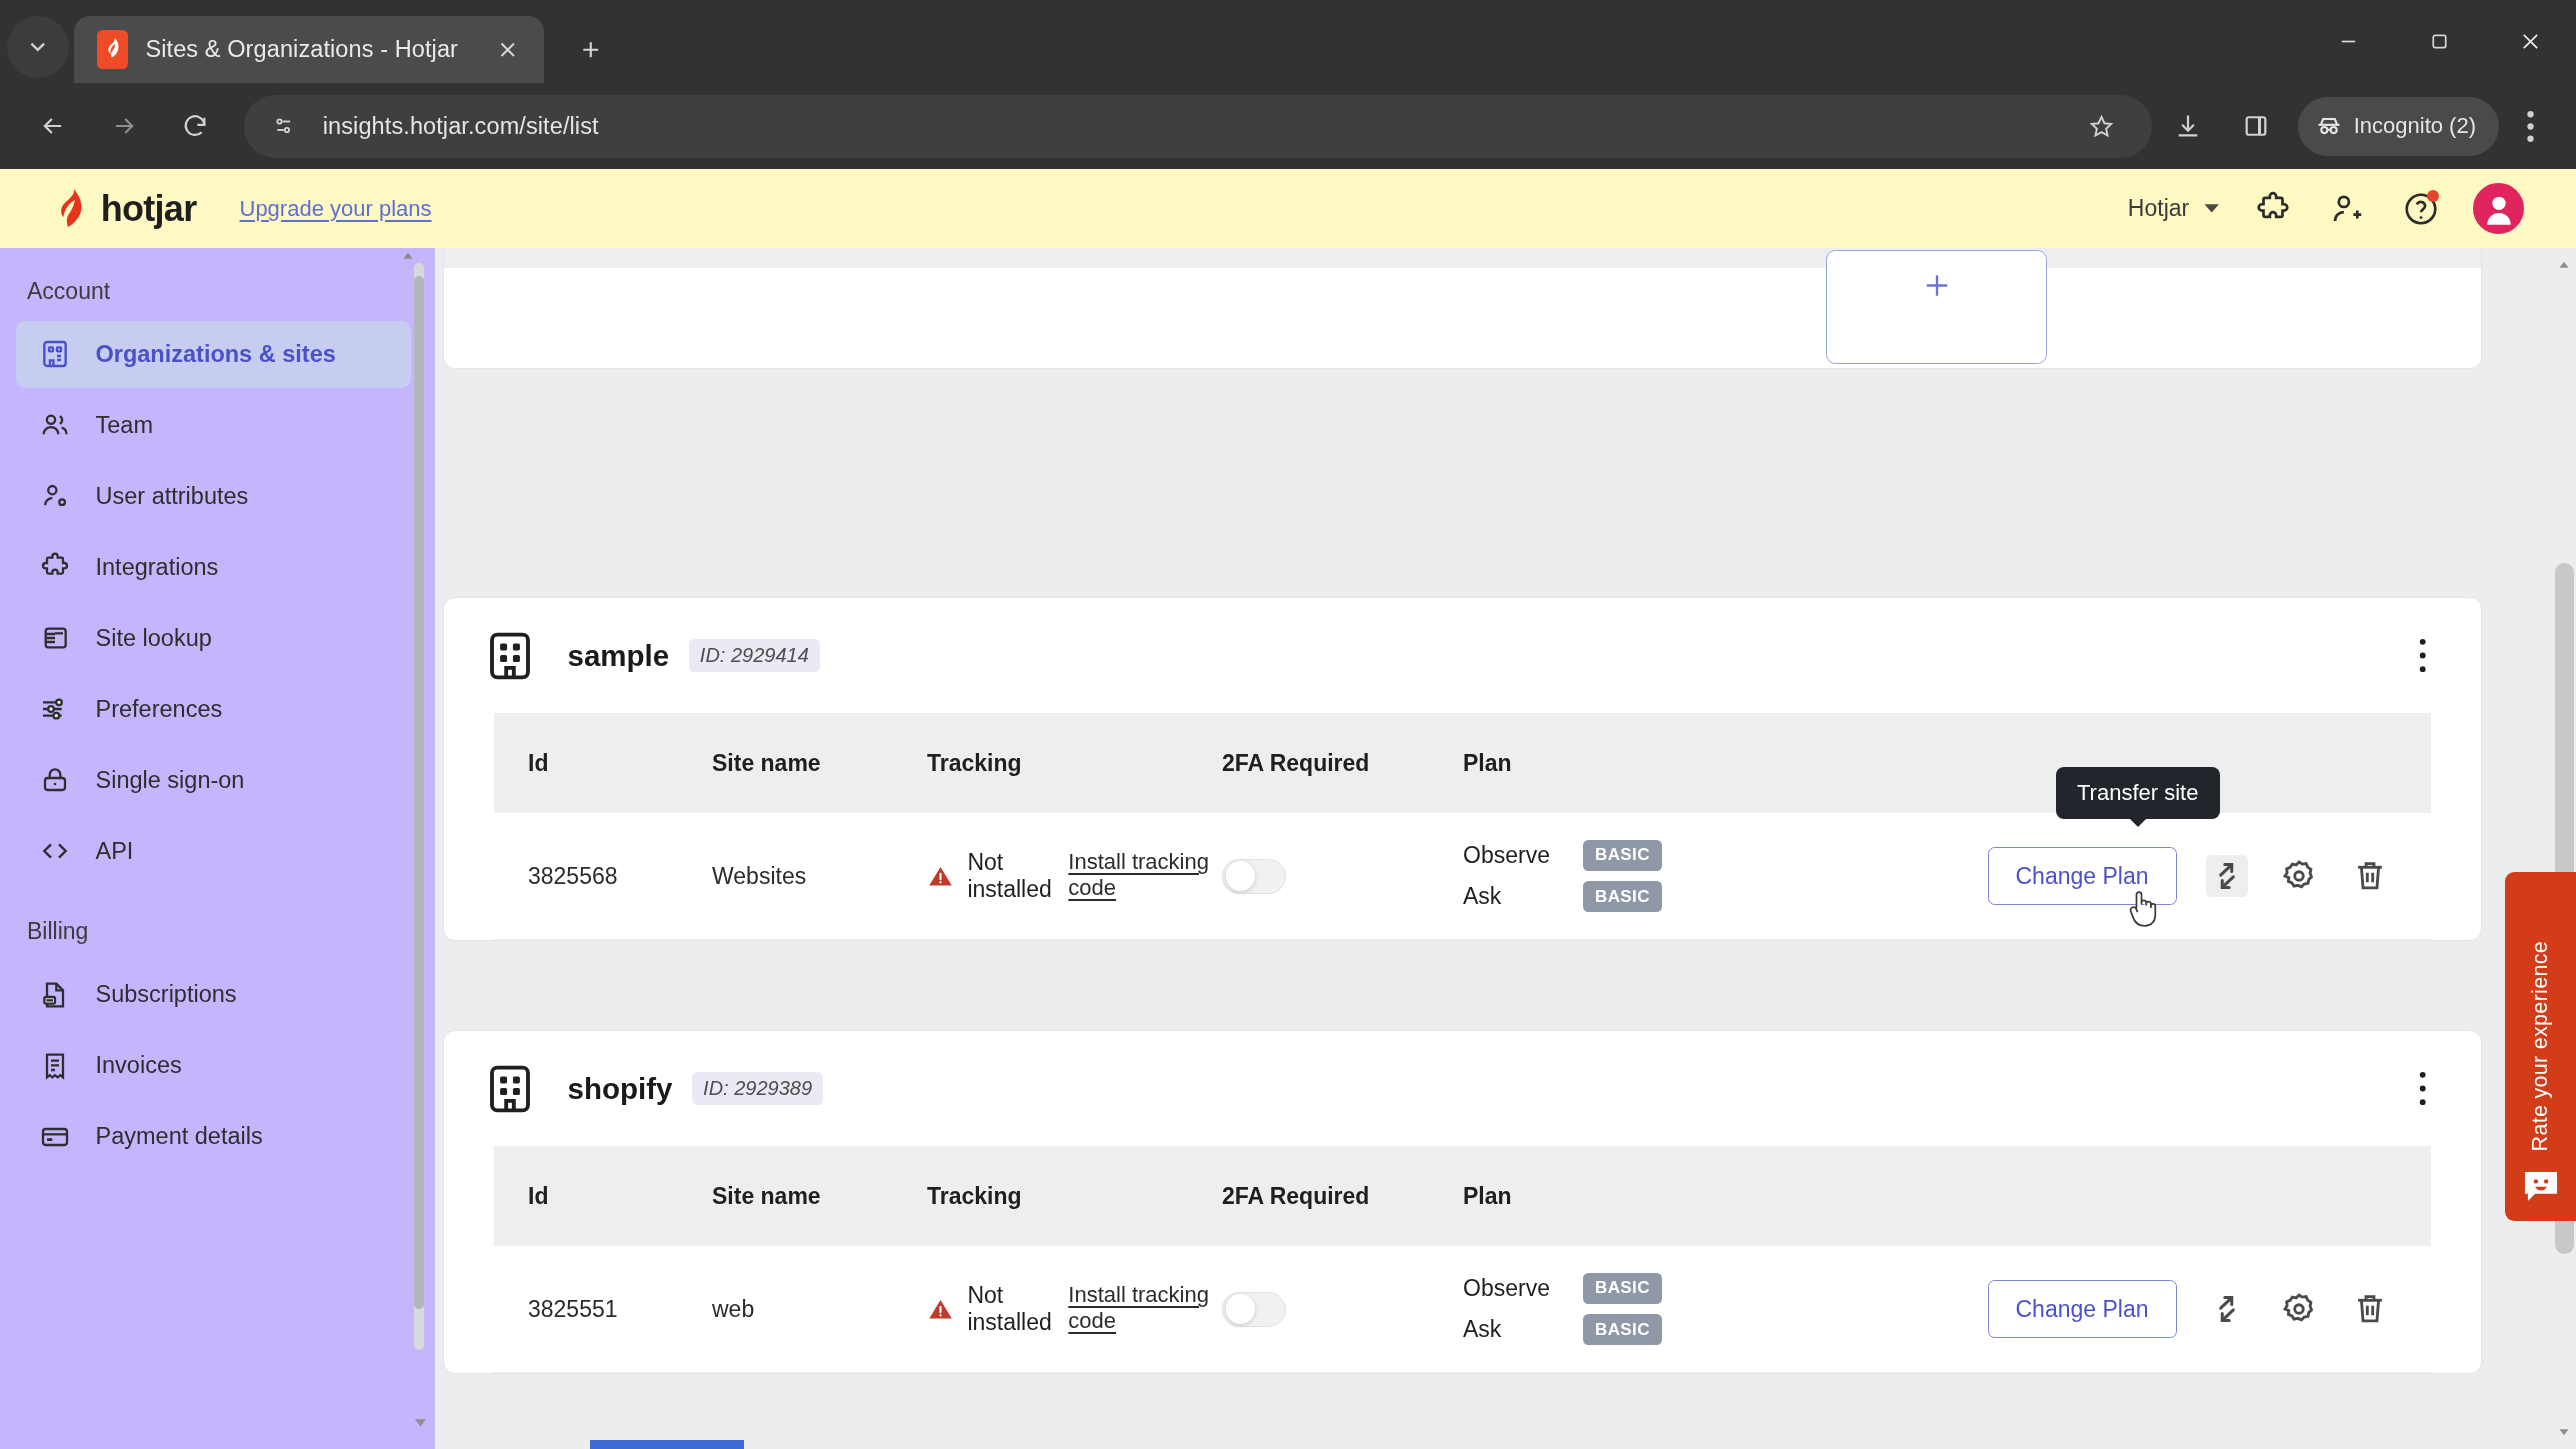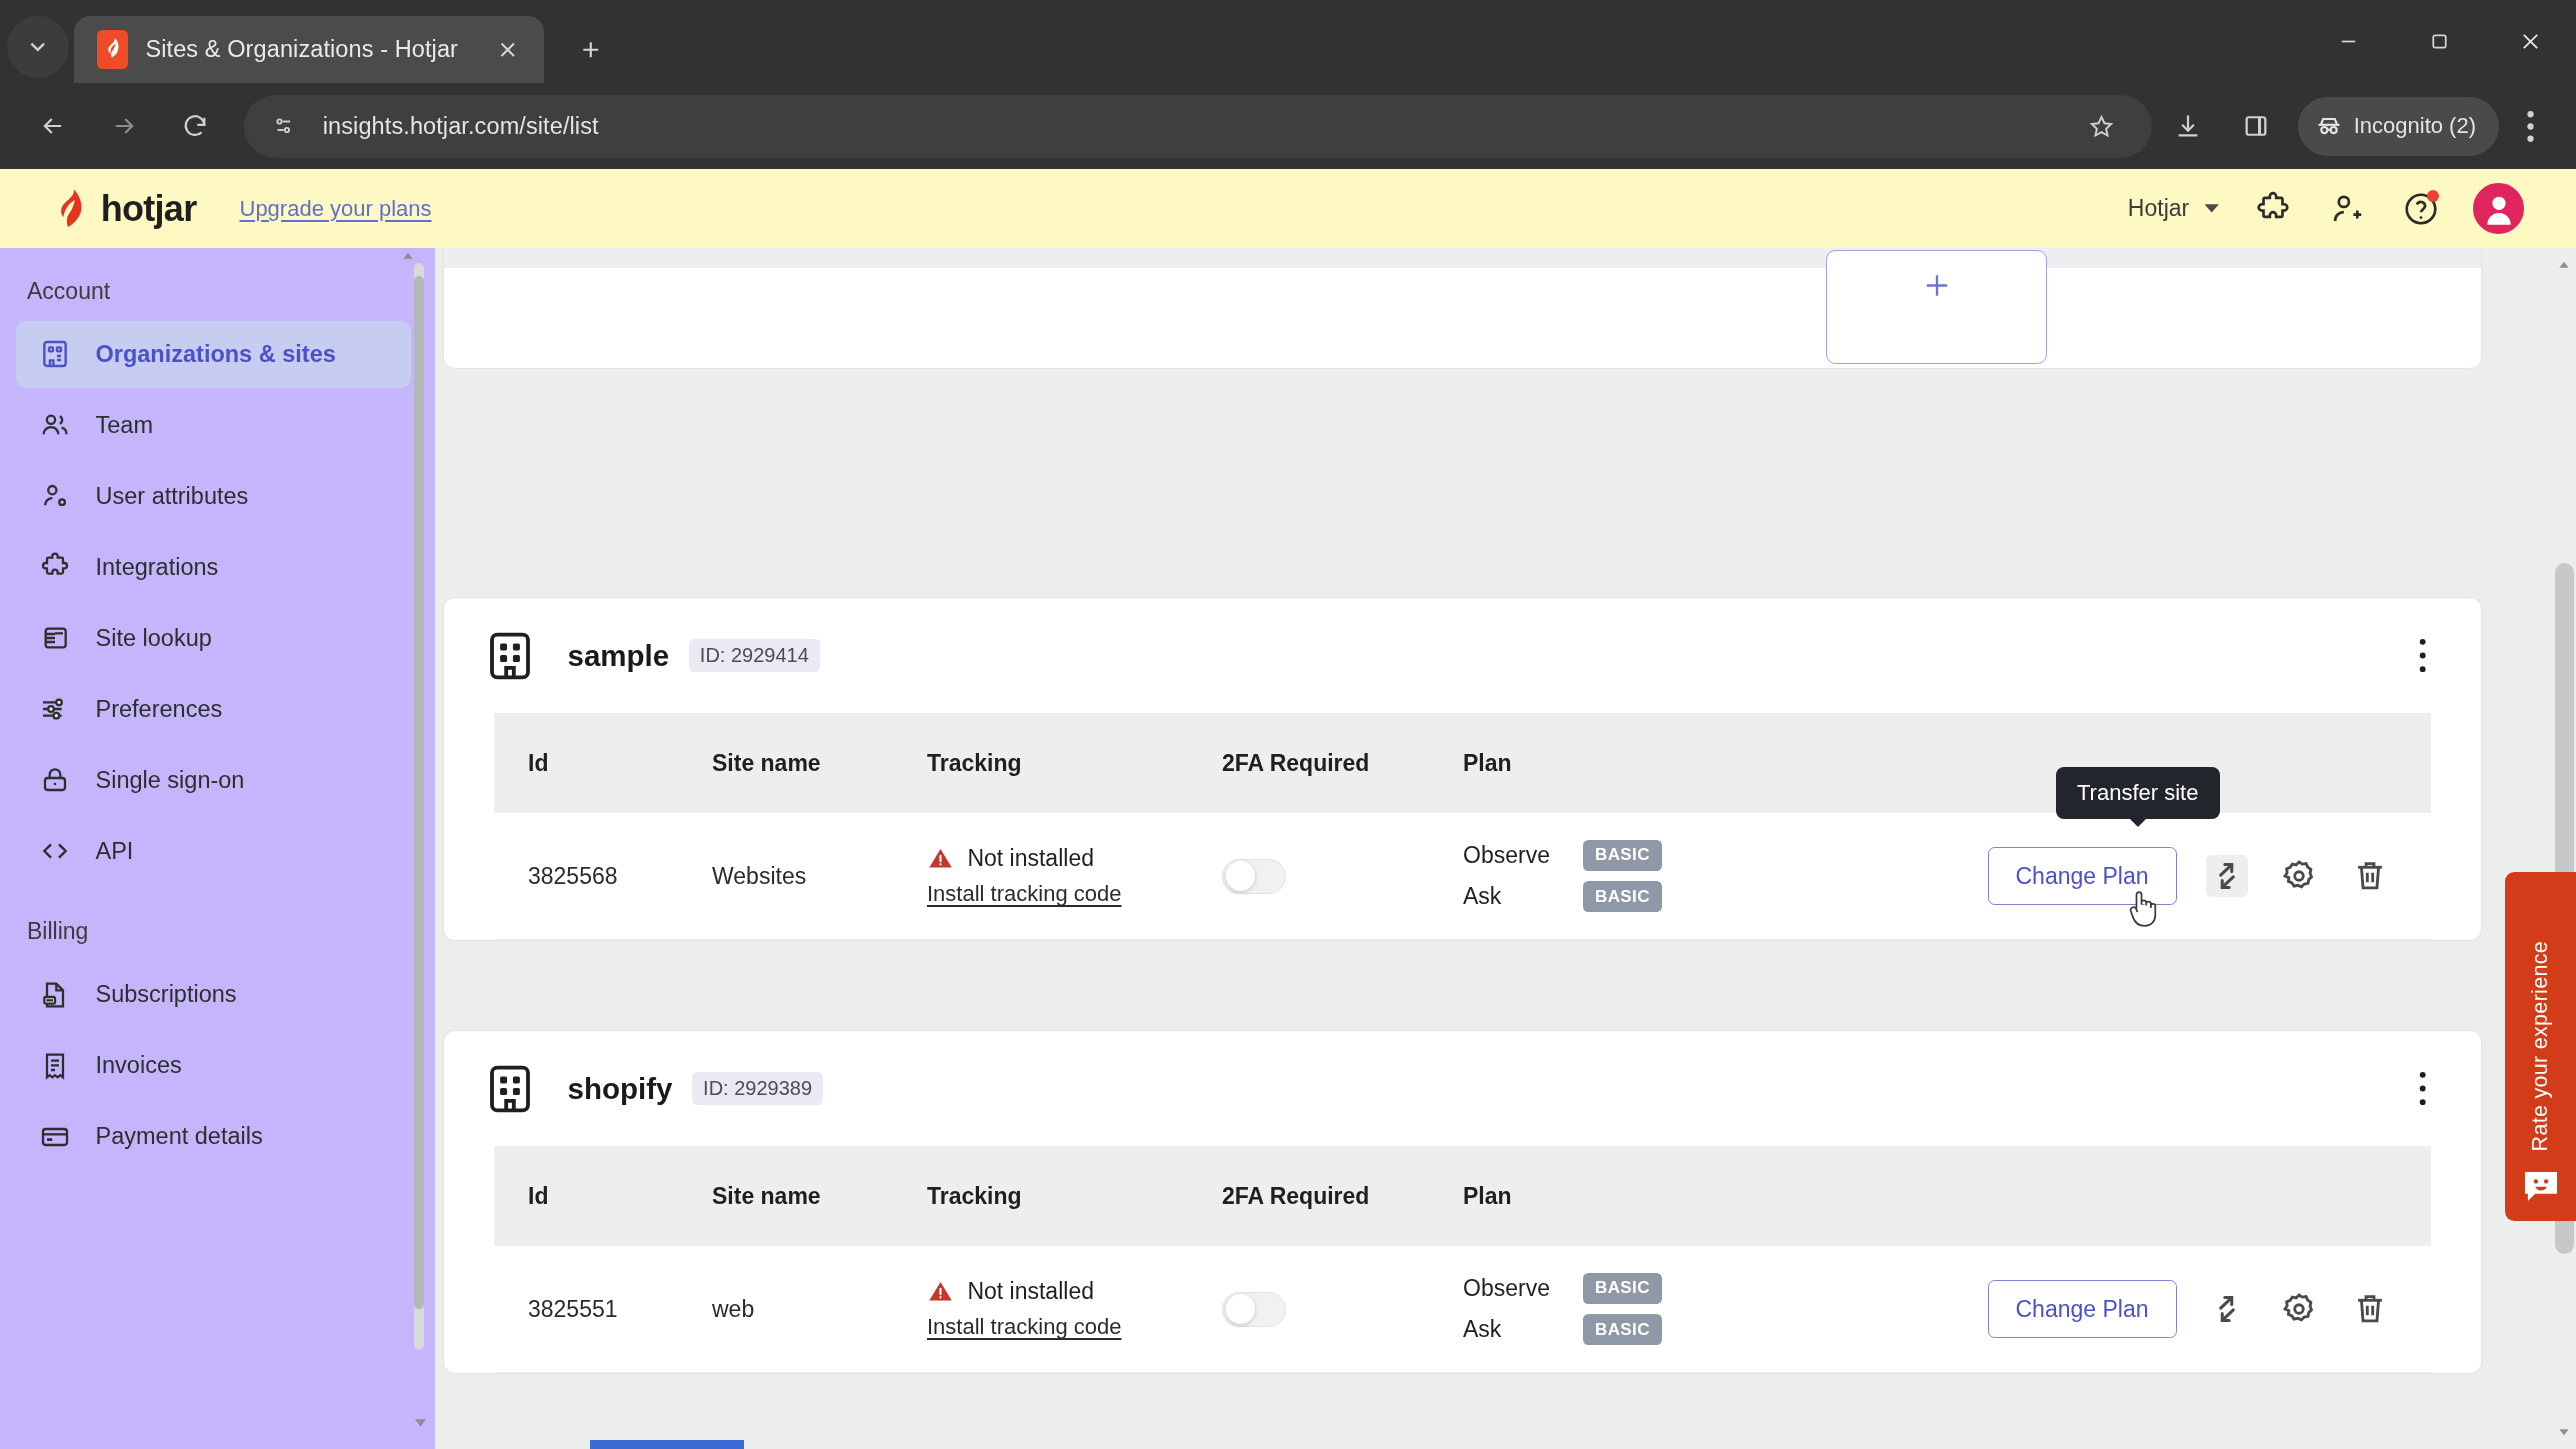--- a/index.html
+++ b/index.html
@@ -131,37 +131,37 @@
   .col-2fa  { width: 241px; }
   .col-plan { flex: 1; }
 
   .org-card { position:absolute; left:8px; right:94px; background:#fff; border:0.7px solid #e3e4e6; border-radius:12px; }
   .org-head { display:flex; align-items:center; height: 115px; padding: 0 38px 0 38px; }
   .org-bldg { width: 56px; height:56px; display:flex; align-items:center; justify-content:center; flex:none; }
   .org-bldg svg { width: 54px; height:54px; }
   .org-name { font-size: 29.5px; font-weight:700; color:#1a1a1a; margin-left: 29.5px; }
   .org-id {
     font-size: 20px; color:#4d4d4d; background:#e9eaf4; border-radius:5.4px;
-    padding: 5.4px 10.7px; margin-left: 20px;
+    padding: 5.4px 10.7px; margin-left: 20px; font-style: italic;
   }
   .org-kebab { margin-left:auto; width: 40px; height:48px; display:flex; align-items:center; justify-content:center; }
   .org-kebab svg { width: 13.4px; height: 39px; }
 
   .table { margin: 0 50px; border-top: 0.7px solid #eceef0; }
   .trow {
     display:flex; align-items:center; min-height: 127px; padding-left: 34px;
     border-bottom: 0.7px solid #edeef0;
   }
   .trow .cell { font-size: 23px; color:#2b2b2b; }
   .thead2 {
     display:flex; align-items:center; background:#eceef0; height: 99px; padding-left: 34px;
   }
   .thead2 .col { font-size: 23px; color:#1f1f1f; font-weight:700; }
 
-  .trk-wrap { display:flex; flex-direction:column; gap: 9.4px; }
+  .trk-wrap { display:flex; flex-direction:row; gap: 9.4px; }
   .trk-line { display:flex; align-items:center; gap: 13.4px; }
   .trk-line svg { width: 27px; height:27px; flex:none; }
   .trk-line span { font-size:23px; color:#1f1f1f; }
   .trk-link { font-size: 22px; color:#2b2b2b; text-decoration: underline; text-underline-offset: 4px; }
 
   .toggle {
     width: 64px; height: 35px; border-radius: 17.4px; background:#f1f1f3; border:0.7px solid #e2e2e5;
     position:relative; display:flex; align-items:center;
   }
   .toggle .knob { width: 29.5px; height:29.5px; border-radius:14.8px; background:#fff; margin-left:2.7px; box-shadow:0 1.3px 4px rgba(0,0,0,.18); }

